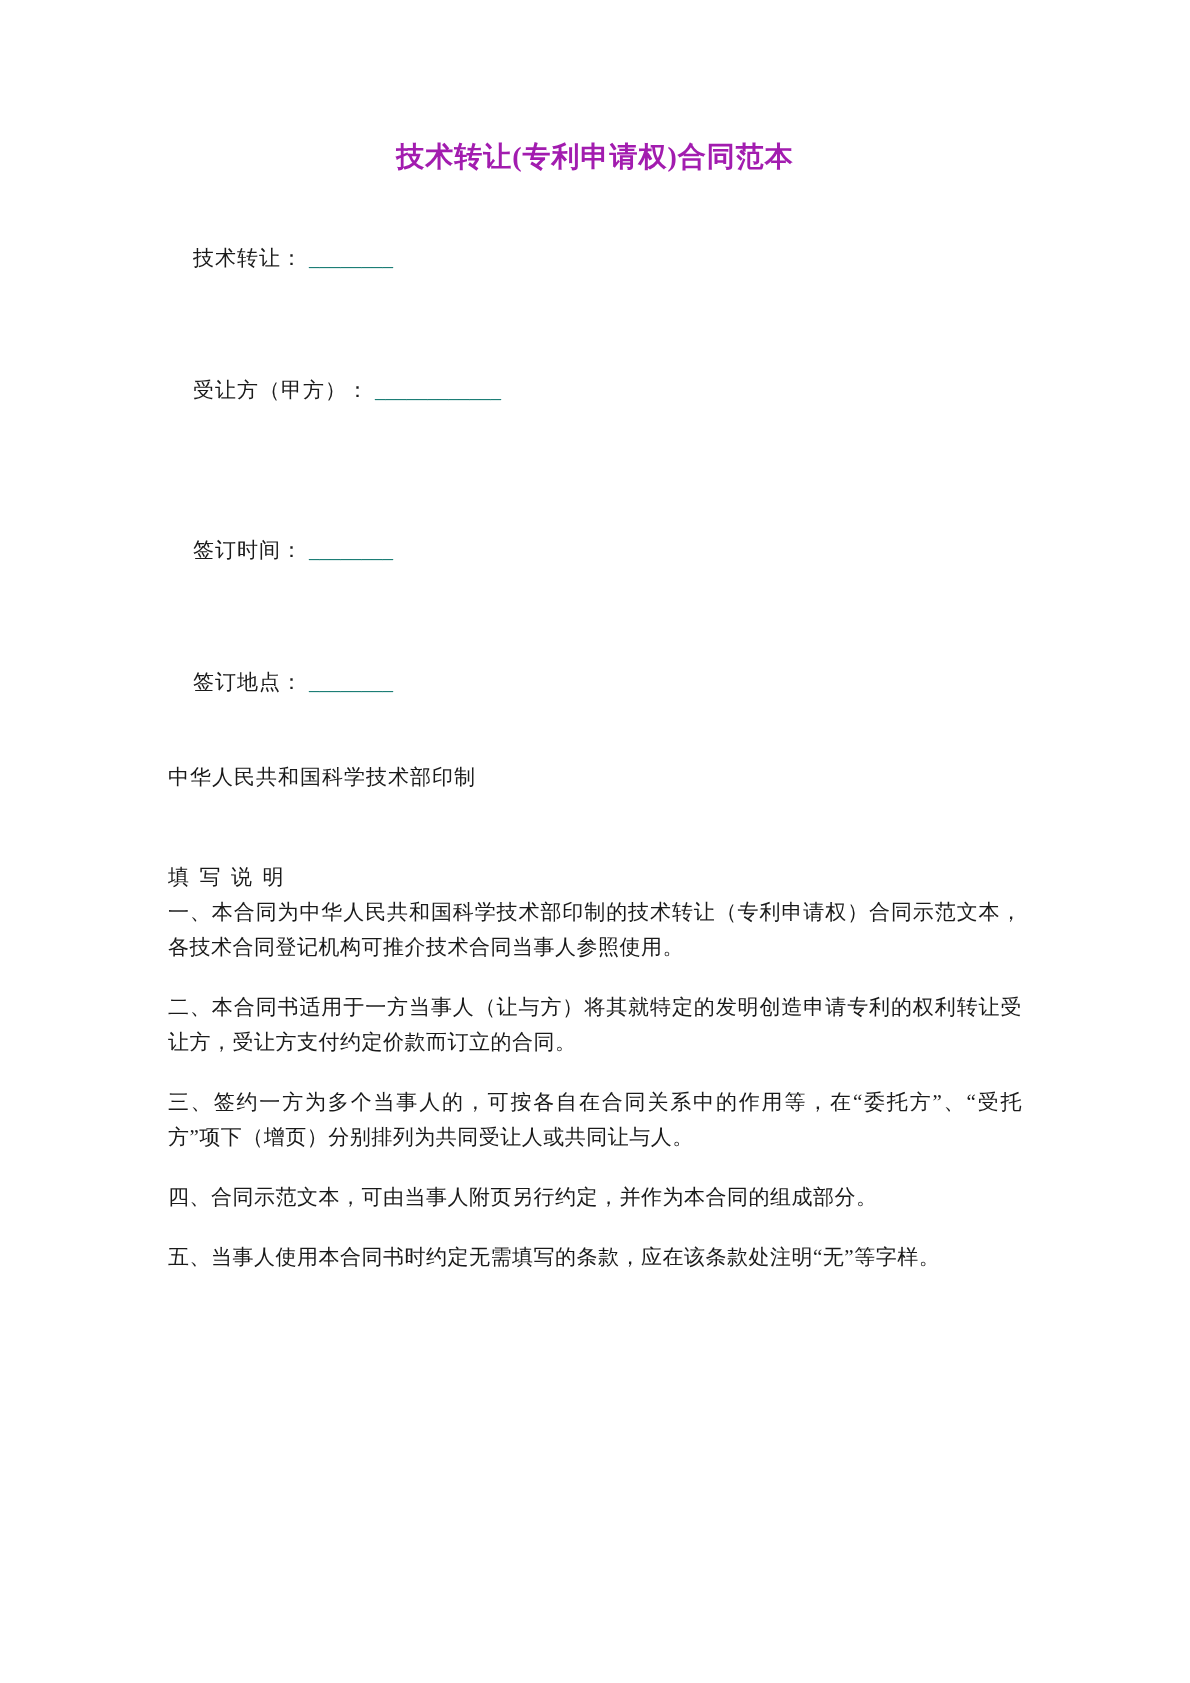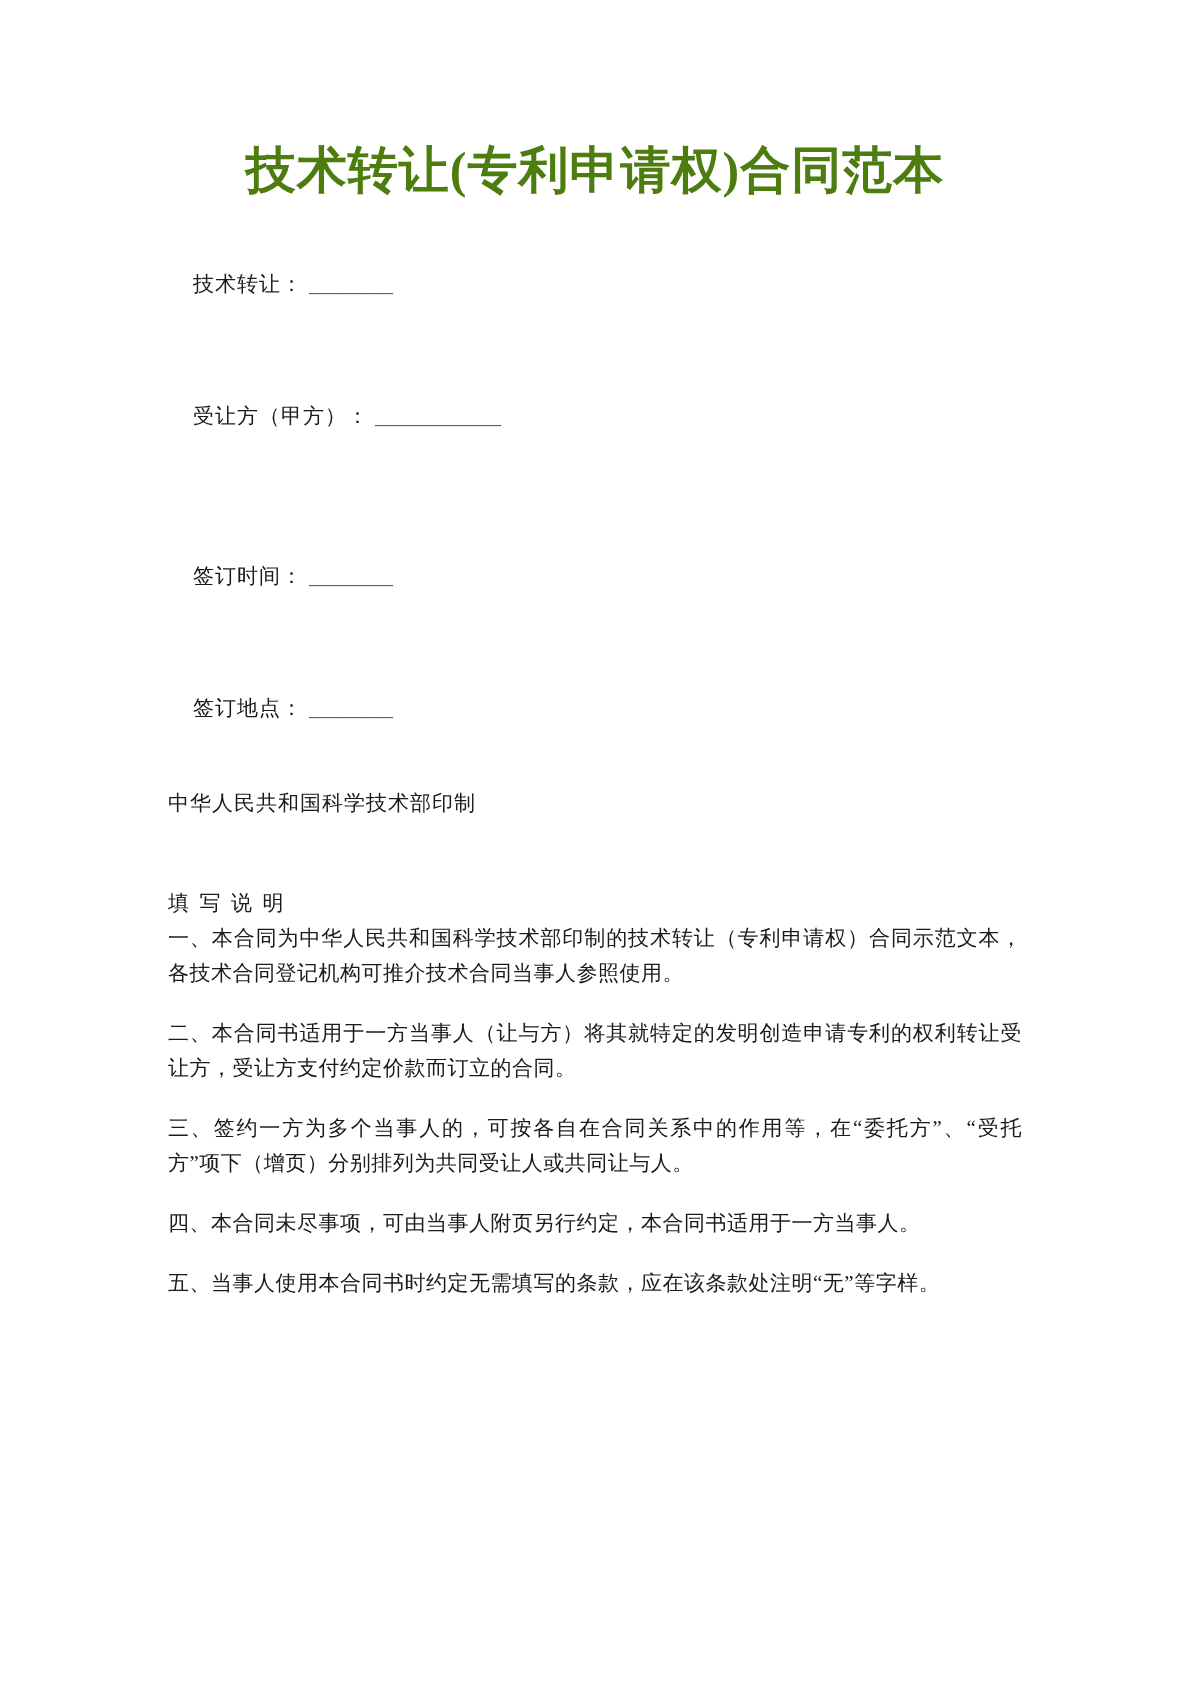--- a/index.html
+++ b/index.html
@@ -14,26 +14,26 @@
     margin: 0 auto;
     background: #ffffff;
     color: #1a1a1a;
     font-family: "Liberation Serif", "DejaVu Serif", serif;
     overflow: hidden;
     box-sizing: border-box;
     padding: 140px 168px 0 168px;
   }
   .doc-title {
     margin: 0 0 32px 0;
-    font-size: 50px;
+    font-size: 28px;
     line-height: 1.2;
     font-weight: bold;
     text-align: center;
     letter-spacing: 1px;
-    color: #4d7c0f;
+    color: #a21caf;
   }
   .field-row {
     font-size: 21px;
     line-height: 35px;
     letter-spacing: 1px;
     white-space: pre-wrap;
   }
   .blank {
     color: #0f766e;
     letter-spacing: 0;
@@ -90,16 +90,16 @@
   </div>
 
 
   <div class="publisher mb-57">中华人民共和国科学技术部印制</div>
 
   <h2 class="instructions-heading">填  写  说  明</h2>
 
   <p class="instruction-item">一、本合同为中华人民共和国科学技术部印制的技术转让（专利申请权）合同示范文本，各技术合同登记机构可推介技术合同当事人参照使用。</p>
   <p class="instruction-item">二、本合同书适用于一方当事人（让与方）将其就特定的发明创造申请专利的权利转让受让方，受让方支付约定价款而订立的合同。</p>
   <p class="instruction-item">三、签约一方为多个当事人的，可按各自在合同关系中的作用等，在“委托方”、“受托方”项下（增页）分别排列为共同受让人或共同让与人。</p>
-  <p class="instruction-item">四、本合同未尽事项，可由当事人附页另行约定，本合同书适用于一方当事人。</p>
+  <p class="instruction-item">四、合同示范文本，可由当事人附页另行约定，并作为本合同的组成部分。</p>
   <p class="instruction-item mb-123">五、当事人使用本合同书时约定无需填写的条款，应在该条款处注明“无”等字样。</p>
 
 </div>
 
 </body></html>

